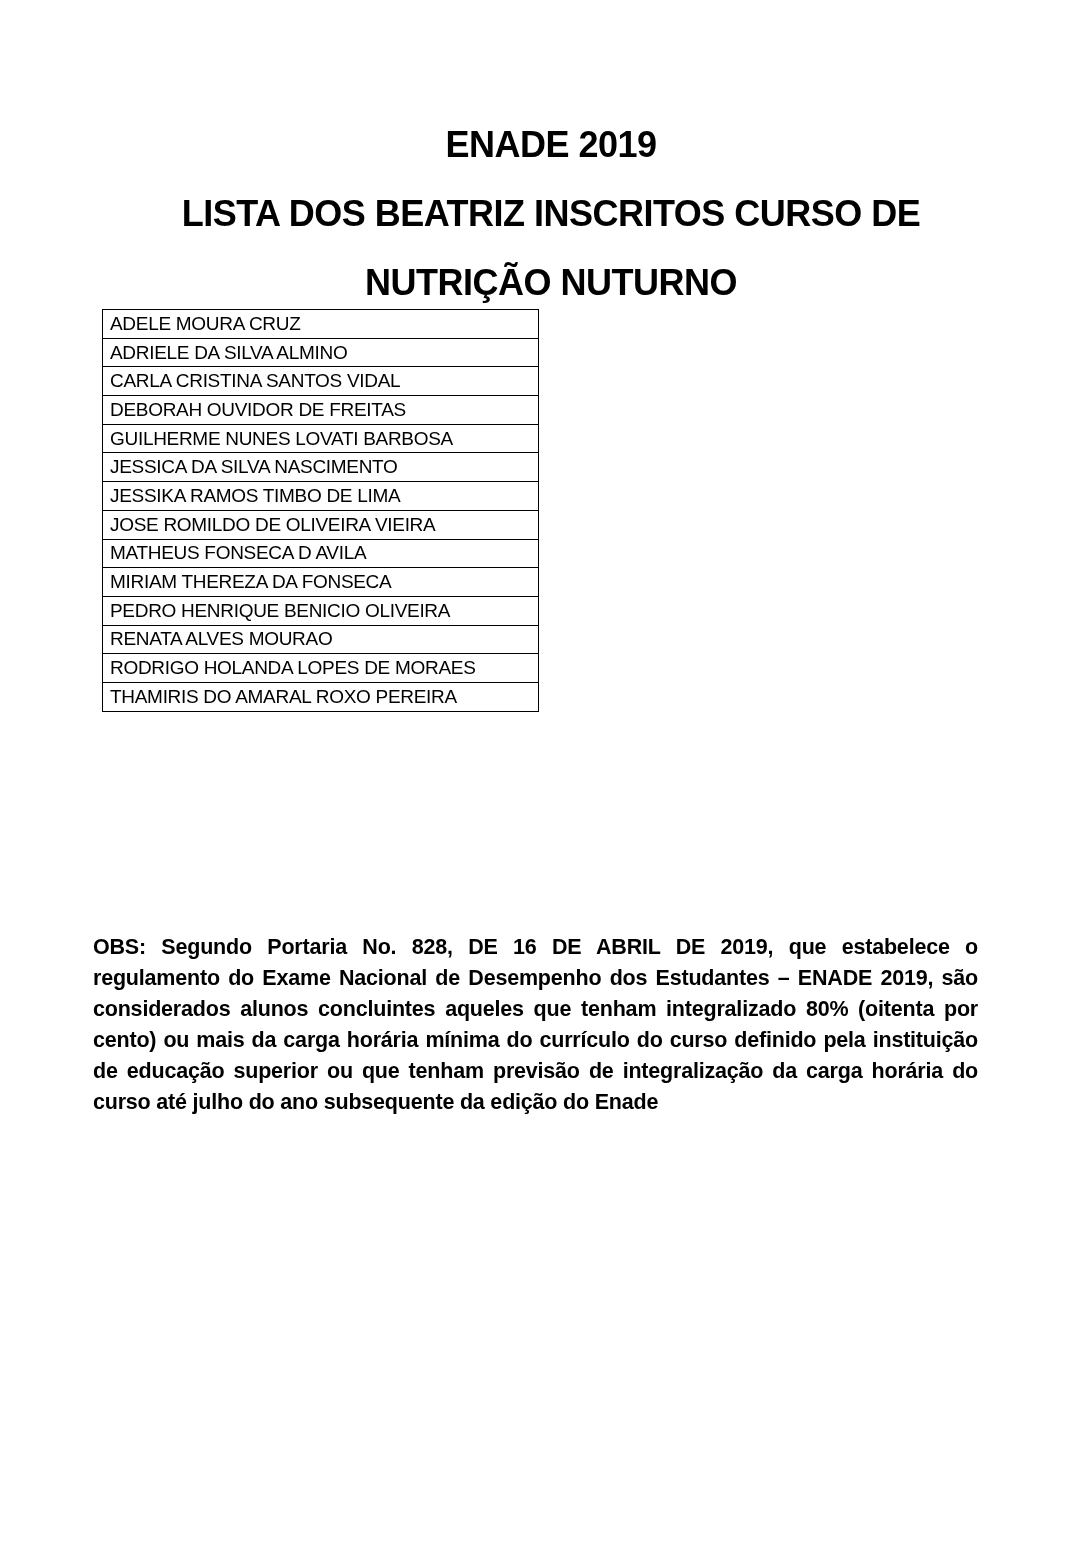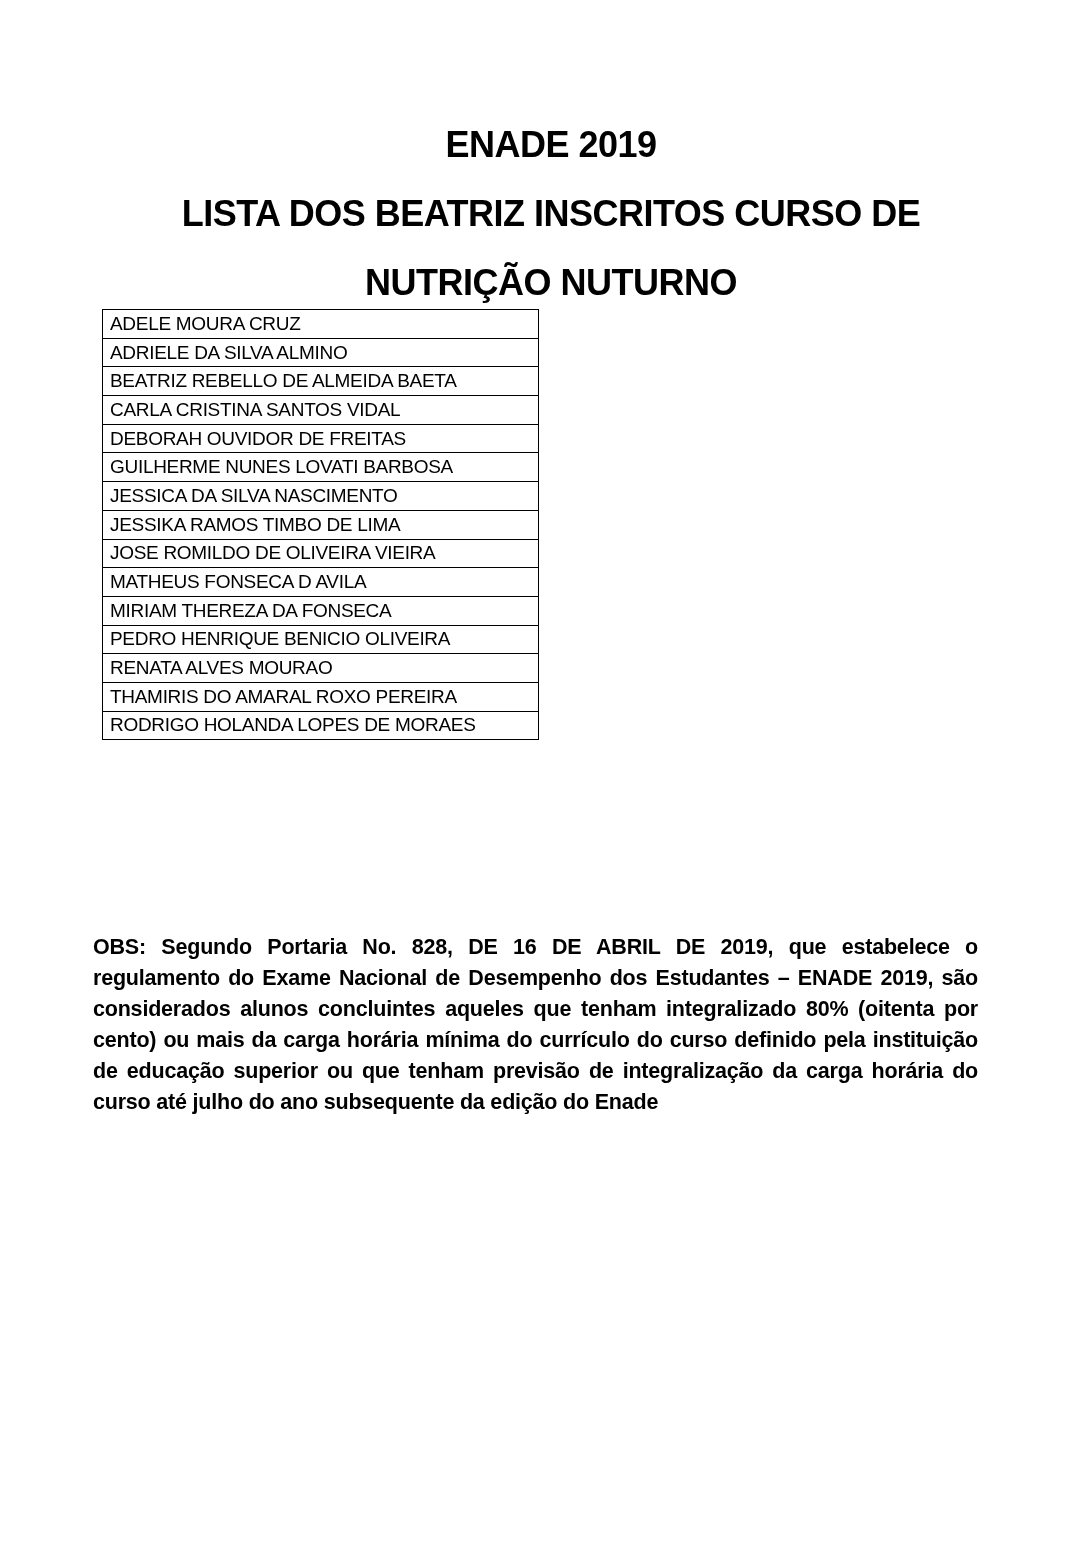--- a/index.html
+++ b/index.html
@@ -75,23 +75,20 @@
 
   <table class="students-table">
     <tbody>
         <tr>
           <td>ADELE MOURA CRUZ</td>
         </tr>
         <tr>
           <td>ADRIELE DA SILVA ALMINO</td>
         </tr>
         <tr>
-          <td>BEATRIZ REBELLO DE ALMEIDA BAETA</td>
-        </tr>
-        <tr>
           <td>CARLA CRISTINA SANTOS VIDAL</td>
         </tr>
         <tr>
           <td>DEBORAH OUVIDOR DE FREITAS</td>
         </tr>
         <tr>
           <td>GUILHERME NUNES LOVATI BARBOSA</td>
         </tr>
         <tr>
           <td>JESSICA DA SILVA NASCIMENTO</td>
@@ -108,23 +105,23 @@
         <tr>
           <td>MIRIAM THEREZA DA FONSECA</td>
         </tr>
         <tr>
           <td>PEDRO HENRIQUE BENICIO OLIVEIRA</td>
         </tr>
         <tr>
           <td>RENATA ALVES MOURAO</td>
         </tr>
         <tr>
-          <td>THAMIRIS DO AMARAL ROXO PEREIRA</td>
+          <td>RODRIGO HOLANDA LOPES DE MORAES</td>
         </tr>
         <tr>
-          <td>RODRIGO HOLANDA LOPES DE MORAES</td>
+          <td>THAMIRIS DO AMARAL ROXO PEREIRA</td>
         </tr>
       </tbody>
   </table>
 
   <p class="obs-paragraph">OBS: Segundo Portaria No. 828, DE 16 DE ABRIL DE 2019, que estabelece o regulamento do Exame Nacional de Desempenho dos Estudantes – ENADE 2019, são considerados alunos concluintes aqueles que tenham integralizado 80% (oitenta por cento) ou mais da carga horária mínima do currículo do curso definido pela instituição de educação superior ou que tenham previsão de integralização da carga horária do curso até julho do ano subsequente da edição do Enade</p>
 
 </div>
 
 </body></html>

